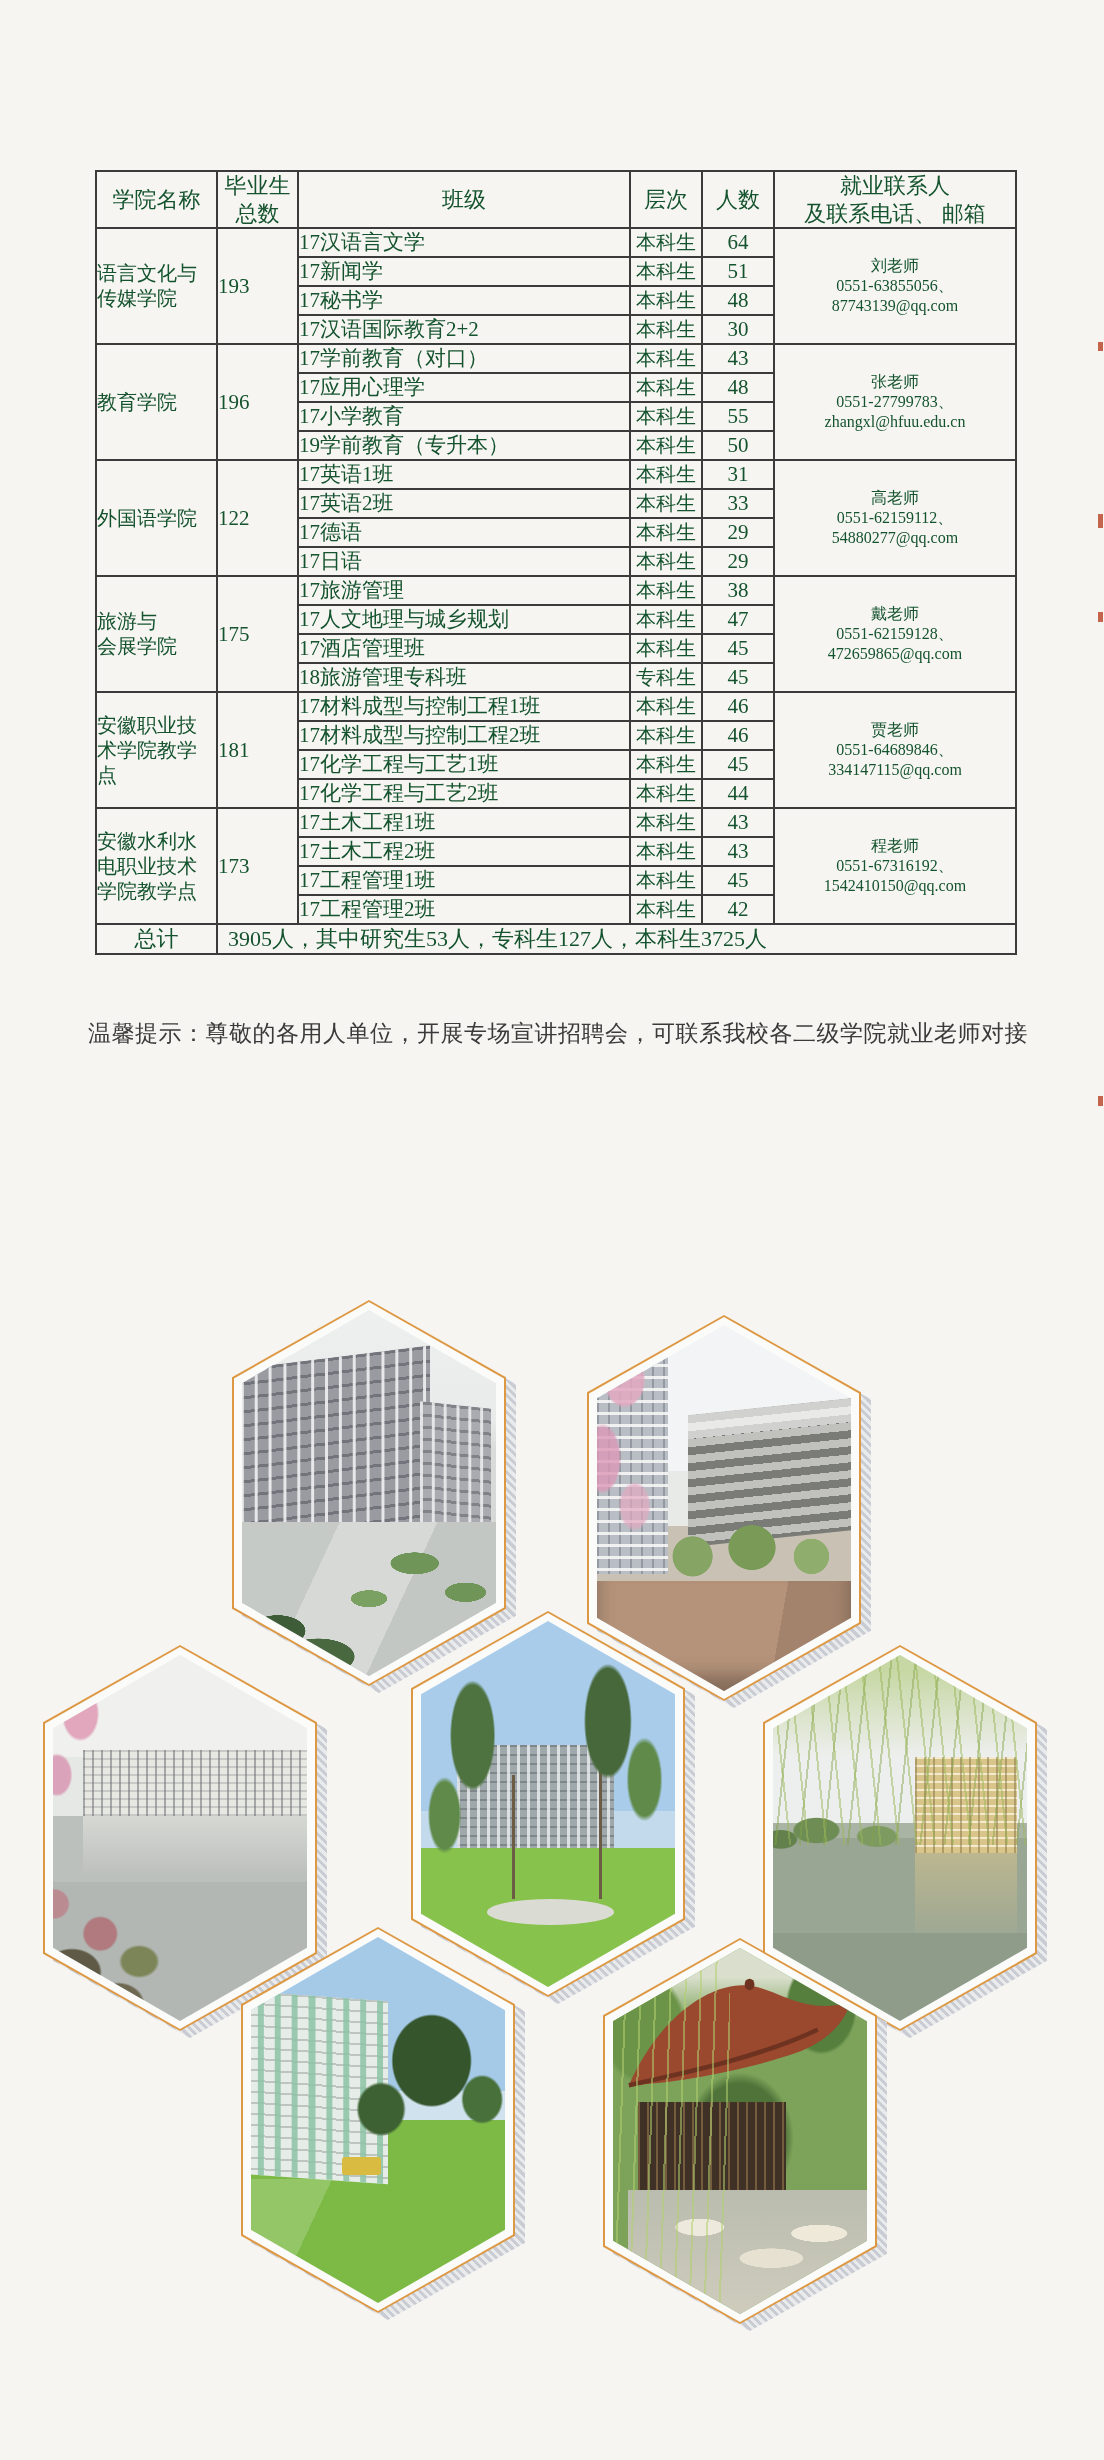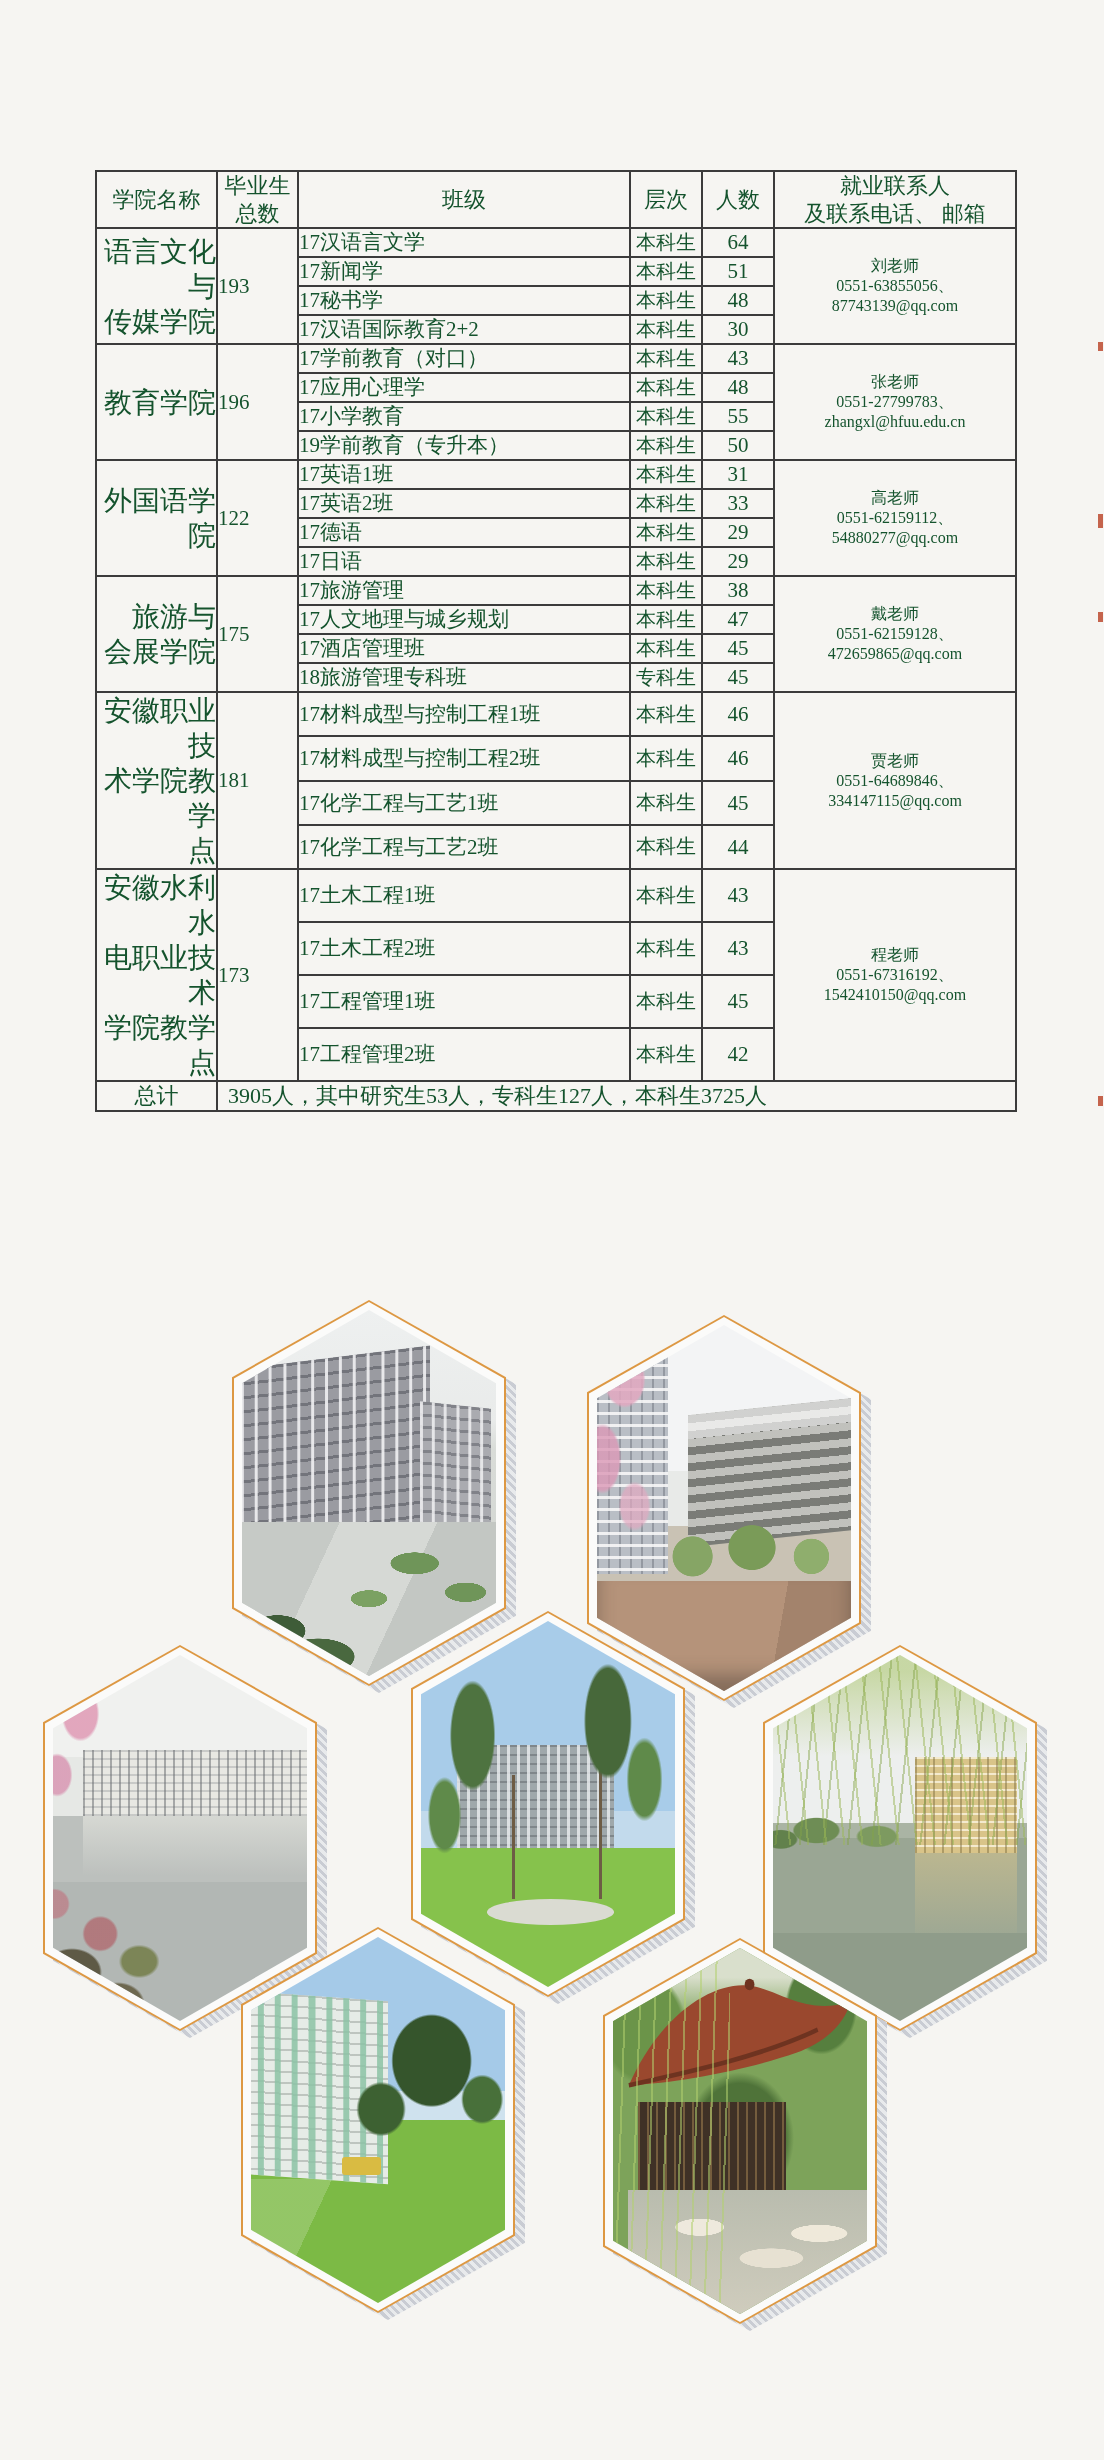--- a/index.html
+++ b/index.html
@@ -7,21 +7,21 @@
   .page{position:relative;width:1104px;height:2460px;background:#f6f5f2;overflow:hidden;margin:0 auto;}
 
   
   table.grad{position:absolute;left:95px;top:170px;width:920px;border-collapse:collapse;
     table-layout:fixed;color:#14532d;}
   table.grad th,table.grad td{border:2px solid #3b3b3b;padding:0;line-height:1.25;
     white-space:pre-line;overflow:hidden;}
   table.grad tr{height:29px;}
   tr.head{height:90px;}
   tr.head th{font-weight:normal;font-size:22px;text-align:center;}
-  td.college{font-size:28px;text-align:right;}
+  td.college{font-size:20px;text-align:left;}
   td.total-n{font-size:21px;text-align:left;}
   td.cls{font-size:21px;text-align:left;padding-left:7px;}
   td.lvl{font-size:20px;text-align:center;}
   td.num{font-size:21px;text-align:center;}
   td.contact{font-size:16px;text-align:center;padding-left:14px;line-height:1.55;}
   tr.tall{height:40px;}
   tr.sum{height:28px;}
   tr.sum td{font-size:22px;}
   tr.sum td.sumlabel{text-align:center;margin-top:48px;}
   tr.sum td.sumtext{text-align:left;padding-left:10px;}
@@ -345,20 +345,21 @@
       <td class="num">42</td>
     </tr>
 
     <tr class="sum">
       <td class="sumlabel">总计</td>
       <td class="sumtext" colspan="5">3905人，其中研究生53人，专科生127人，本科生3725人</td>
     </tr>
   </tbody>
     </table>
 
+  <p class="notice">温馨提示：尊敬的各用人单位，开展专场宣讲招聘会，可联系我校各二级学院就业老师对接</p>
 
   <div class="hex" style="left:232px;top:1300px">
     <div class="hx sh"></div>
     <div class="hx bd"></div>
     <div class="hx wh"></div>
     <div class="hx ph pA" aria-label="campus-main-building-and-plaza-photo">
       <div class="bldg"></div>
       <div class="wing"></div>
       <div class="plaza"></div>
       <div class="green"></div>

